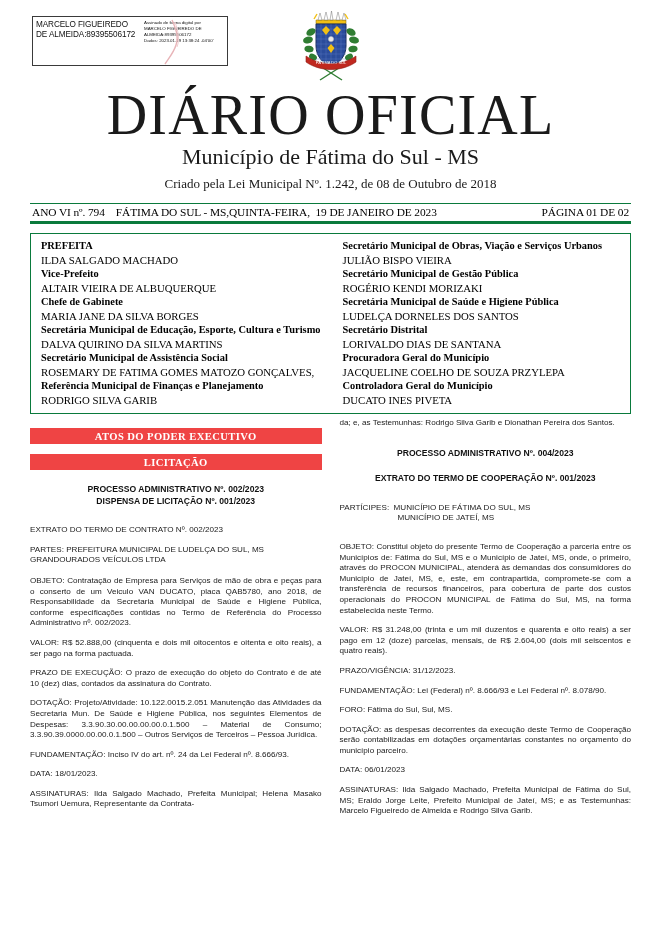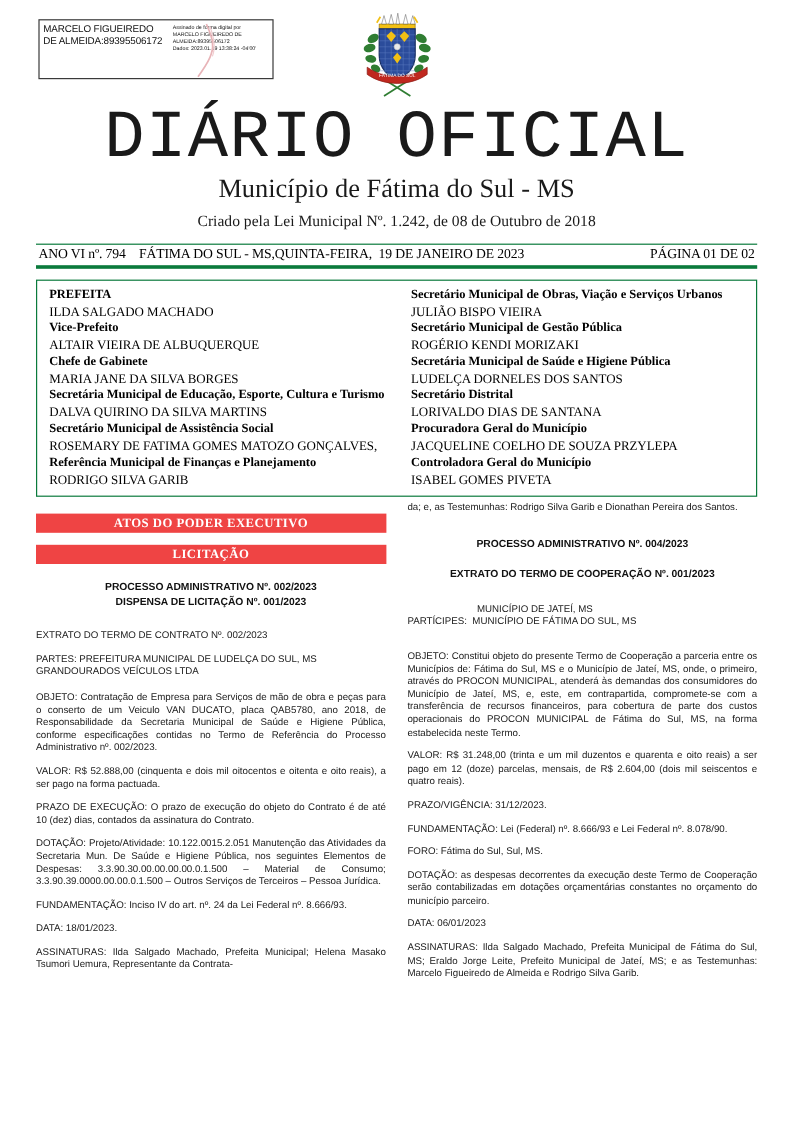--- a/index.html
+++ b/index.html
@@ -68,21 +68,21 @@
   
   .crest {
     margin: 0 auto;
     display: block;
     width: 74px;
     height: 76px;
     padding-top: 8px;
   }
   .masthead-title {
     text-align: center;
-    font-family: Liberation Mono, monospace;
+    font-family: Liberation Serif, serif;
     font-size: 56px;
     line-height: 58px;
     letter-spacing: 1.2px;
     font-weight: 400;
     margin-top: 2px;
     color: #1a1a1a;
   }
   .masthead-sub {
     text-align: center;
     font-family: "Liberation Serif", serif;
@@ -290,21 +290,21 @@
       <div class="off-name">JULIÃO BISPO VIEIRA</div>
       <div class="off-role">Secretário Municipal de Gestão Pública</div>
       <div class="off-name">ROGÉRIO KENDI MORIZAKI</div>
       <div class="off-role">Secretária Municipal de Saúde e Higiene Pública</div>
       <div class="off-name">LUDELÇA DORNELES DOS SANTOS</div>
       <div class="off-role">Secretário Distrital</div>
       <div class="off-name">LORIVALDO DIAS DE SANTANA</div>
       <div class="off-role">Procuradora Geral do Município</div>
       <div class="off-name">JACQUELINE COELHO DE SOUZA PRZYLEPA</div>
       <div class="off-role">Controladora Geral do Município</div>
-      <div class="off-name">ISABEL GOMES PIVETA</div>
+      <div class="off-name">DUCATO INES PIVETA</div>
     </div>
   </div>
 
   <div class="columns">
 
     <div class="col">
       <div class="banner">ATOS DO PODER EXECUTIVO</div>
       <div class="banner">LICITAÇÃO</div>
       <div class="spacer-14"></div>
       <div class="center-bold">PROCESSO ADMINISTRATIVO Nº. 002/2023</div>
@@ -323,22 +323,22 @@
       <p class="body-text">ASSINATURAS:  Ilda Salgado Machado, Prefeita Municipal; Helena Masako Tsumori Uemura, Representante da Contrata-</p>
     </div>
 
     <div class="col">
       <p class="body-text">da; e, as Testemunhas: Rodrigo Silva Garib e Dionathan Pereira dos Santos.</p>
       <div class="spacer-10"></div>
       <div class="center-bold">PROCESSO ADMINISTRATIVO Nº. 004/2023</div>
       <div class="spacer-14"></div>
       <div class="center-bold">EXTRATO DO TERMO DE COOPERAÇÃO Nº. 001/2023</div>
       <div class="spacer-18"></div>
+      <div class="indent-line">PARTÍCIPES:  MUNICÍPIO DE FÁTIMA DO SUL, MS</div>
       <div class="indent-line" style="padding-left:58px">MUNICÍPIO DE JATEÍ, MS</div>
-      <div class="indent-line">PARTÍCIPES:  MUNICÍPIO DE FÁTIMA DO SUL, MS</div>
       <div class="spacer-18"></div>
       <p class="body-text">OBJETO: Constitui objeto do presente Termo de Cooperação a parceria entre os Municípios de: Fátima do Sul, MS e o Município de Jateí, MS, onde, o primeiro, através do PROCON MUNICIPAL, atenderá às demandas dos consumidores do Município de Jateí, MS, e, este, em contrapartida, compromete-se com a transferência de recursos financeiros, para cobertura de parte dos custos operacionais do PROCON MUNICIPAL de Fátima do Sul, MS, na forma estabelecida neste Termo.</p>
       <p class="body-text">VALOR:  R$ 31.248,00 (trinta e um mil duzentos e quarenta e oito reais) a ser pago em 12 (doze) parcelas, mensais, de R$ 2.604,00 (dois mil seiscentos e quatro reais).</p>
       <p class="body-text">PRAZO/VIGÊNCIA: 31/12/2023.</p>
       <p class="body-text">FUNDAMENTAÇÃO: Lei (Federal) nº. 8.666/93 e Lei Federal nº. 8.078/90.</p>
       <p class="body-text">FORO:   Fátima do Sul, Sul, MS.</p>
       <p class="body-text">DOTAÇÃO: as despesas decorrentes da execução deste Termo de Cooperação serão contabilizadas em dotações orçamentárias constantes no orçamento do município parceiro.</p>
       <p class="body-text">DATA:   06/01/2023</p>
       <p class="body-text">ASSINATURAS:   Ilda Salgado Machado, Prefeita Municipal de Fátima do Sul, MS; Eraldo Jorge Leite, Prefeito Municipal de Jateí, MS; e as Testemunhas: Marcelo Figueiredo de Almeida e Rodrigo Silva Garib.</p>
     </div>

